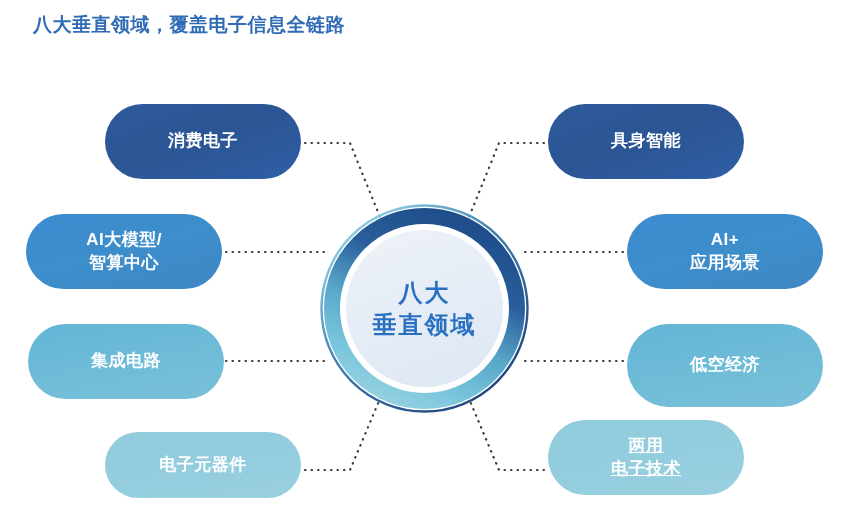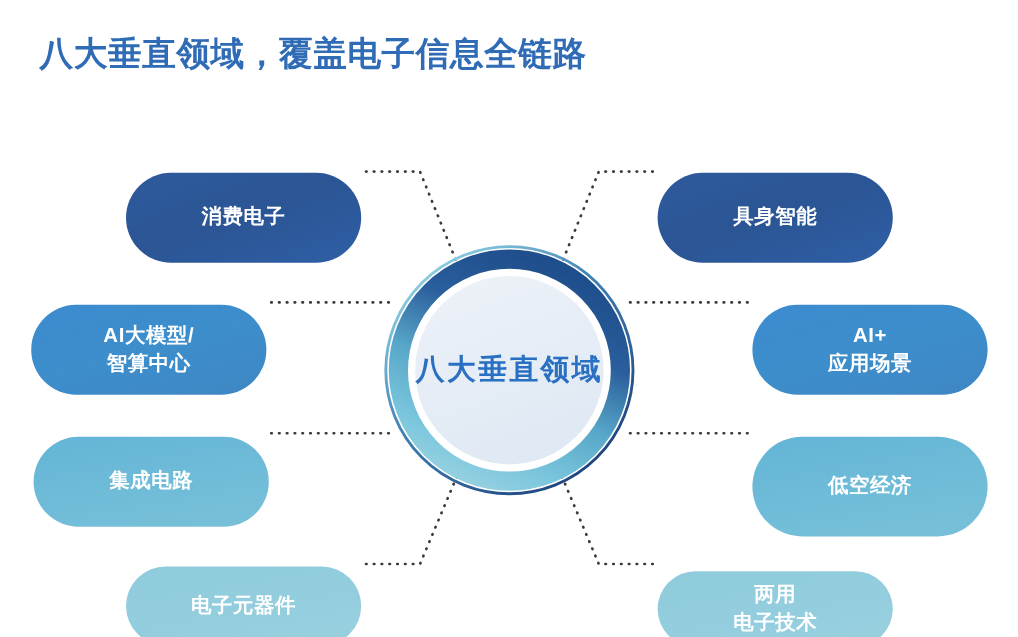--- a/index.html
+++ b/index.html
@@ -13,26 +13,25 @@
     position: relative;
     overflow: hidden;
     font-family: "Liberation Sans", "DejaVu Sans", sans-serif;
     -webkit-font-smoothing: antialiased;
   }
 
   #title {
     position: absolute;
     left: 33px;
     top: 12px;
-    font-size: 28px;
+    font-size: 19px;
     font-weight: bold;
     color: #2f6cb5;
     letter-spacing: 0.5px;
     white-space: nowrap;
-    margin-top: 14px;
   }
 
   
   #connectors {
     position: absolute;
     left: 0;
     top: 0;
     width: 848px;
     height: 531px;
   }
@@ -52,21 +51,21 @@
   }
   #center-inner {
     position: absolute;
     left: 28px;
     top: 28px;
     width: 157px;
     height: 157px;
     border-radius: 50%;
     background: linear-gradient(160deg, #eef2f8 0%, #e6edf6 45%, #dde8f2 100%);
     display: flex;
-    flex-direction: row;
+    flex-direction: column;
     align-items: center;
     justify-content: center;
   }
   .center-line {
     color: #2a70c2;
     font-weight: bold;
     font-size: 24px;
     line-height: 1.32;
     letter-spacing: 2px;
     text-align: center;
@@ -80,42 +79,41 @@
     align-items: center;
     justify-content: center;
     color: #ffffff;
     font-weight: bold;
     font-size: 17px;
     line-height: 1.32;
     text-align: center;
     letter-spacing: 0.5px;
     box-sizing: border-box;
     padding: 0 10px;
-    margin-top: 40px;
   }
   .pill .pill-text { white-space: pre-line; }
 
   
   .tone-a { background: linear-gradient(160deg, #2e5a9c 0%, #2b5594 48%, #2f5fa6 100%); }
   
   .tone-b { background: linear-gradient(165deg, #3c8bd0 0%, #3d8ecb 50%, #3f86c4 100%); }
   
   .tone-c { background: linear-gradient(170deg, #63b4d6 0%, #6fbcd8 55%, #79c0d8 100%); }
   
   .tone-d { background: linear-gradient(170deg, #8fcbdc 0%, #94cede 60%, #99d0df 100%); }
 
   .p-tl { left: 105px; top: 104px;  width: 196px; height: 75px; }
   .p-ml { left: 26px;  top: 214px;  width: 196px; height: 75px; }
   .p-bl { left: 28px;  top: 324px;  width: 196px; height: 75px; }
   .p-bbl{ left: 105px; top: 432px;  width: 196px; height: 66px; }
 
   .p-tr { left: 548px; top: 104px;  width: 196px; height: 75px; text-align: center; }
   .p-mr { left: 627px; top: 214px;  width: 196px; height: 75px; }
   .p-br { left: 627px; top: 324px;  width: 196px; height: 83px; }
-  .p-bbr{ left: 548px; top: 436px;  width: 196px; height: 63px; }
+  .p-bbr{ left: 548px; top: 420px;  width: 196px; height: 75px; text-decoration: underline; }
 </style>
 </head>
 <body>
 
 <div id="title">八大垂直领域，覆盖电子信息全链路</div>
 
 <svg id="connectors" viewBox="0 0 848 531" xmlns="http://www.w3.org/2000/svg">
   <g fill="none" stroke="#3a3a3a" stroke-width="2.2" stroke-linecap="round" stroke-dasharray="0.5 6">
 
     <path d="M305,143 L350,143 L382,222"></path>

